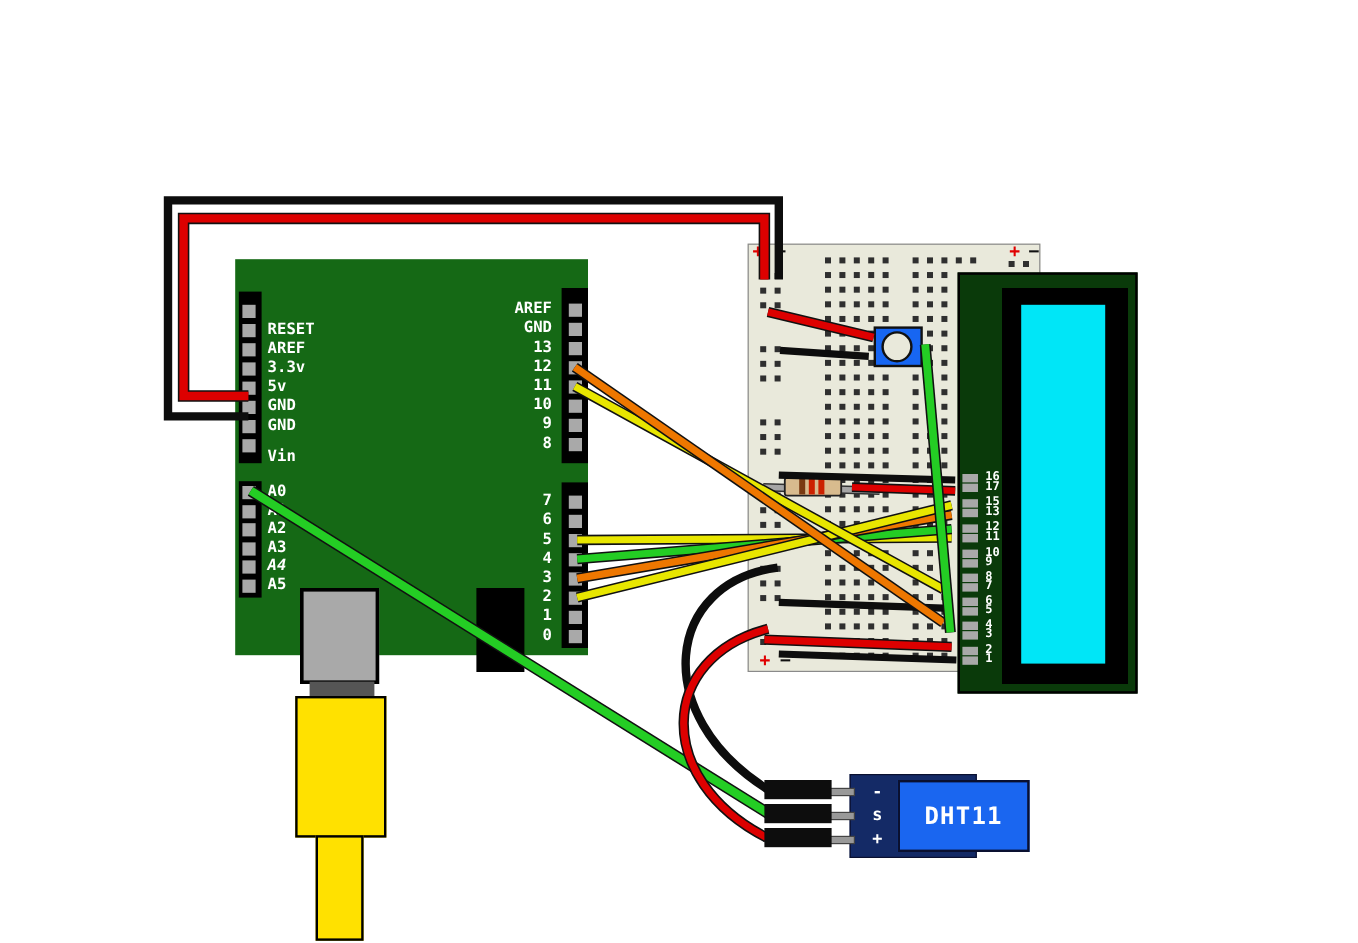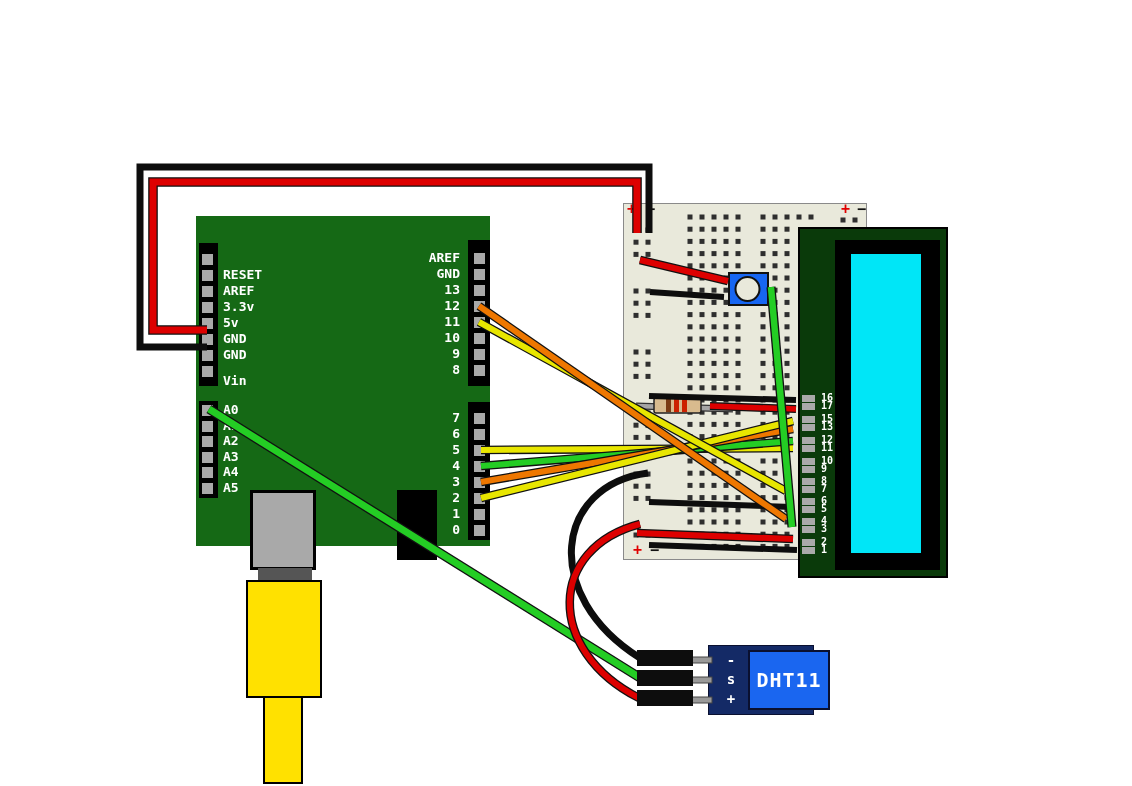--- a/index.html
+++ b/index.html
@@ -34,21 +34,21 @@
   .lcd-pcb{left:798px;top:227px;width:150px;height:351px;background:#0a3a0a;
            border:2px solid #000;box-sizing:border-box;}
   .lcd-bezel{left:835px;top:240px;width:105px;height:330px;background:#000;}
   .lcd-screen{left:851px;top:254px;width:70px;height:299px;background:#00e6f7;}
   .lcd-pinrow{display:flex;align-items:center;gap:6px;height:10px;}
   .lcd-pad{width:13px;height:7px;background:#a9a9a9;}
   .lcd-num{color:#fff;font-weight:bold;font-size:10px;line-height:10px;}
   
   .dht-pcb{left:708px;top:645px;width:106px;height:70px;background:#142a66;
            border:1px solid #0a1030;box-sizing:border-box;}
-  .dht-body{left:748px;top:650px;width:82px;height:60px;background:#1a66f0;
+  .dht-body{left:748px;top:650px;width:110px;height:60px;background:#1a66f0;
             border:2px solid #0a1030;box-sizing:border-box;
             display:flex;align-items:center;justify-content:center;}
   .dht-title{color:#fff;font-weight:bold;font-size:20px;letter-spacing:1px;}
   .dht-pinlabel{color:#fff;font-weight:bold;font-size:14px;line-height:14px;
                 width:16px;text-align:center;}
   svg.overlay{left:0;top:0;pointer-events:none;}
 </style>
 </head>
 <body>
 
@@ -155,21 +155,21 @@
       <div class="abs pinlabel" style="left:223px;top:373px;">Vin</div>
       <div class="abs pin" style="left:202px;top:404.5px;"></div>
       <div class="abs pinlabel" style="left:223px;top:402px;">A0</div>
       <div class="abs pin" style="left:202px;top:420.5px;"></div>
       <div class="abs pinlabel" style="left:223px;top:418px;">A1</div>
       <div class="abs pin" style="left:202px;top:435.5px;"></div>
       <div class="abs pinlabel" style="left:223px;top:433px;">A2</div>
       <div class="abs pin" style="left:202px;top:451.5px;"></div>
       <div class="abs pinlabel" style="left:223px;top:449px;">A3</div>
       <div class="abs pin" style="left:202px;top:466.5px;"></div>
-      <div class="abs pinlabel" style="left:223px;top:464px;">A4</div>
+      <div class="abs pinlabel" style="left:223px;top:464px;font-style:italic;">A4</div>
       <div class="abs pin" style="left:202px;top:482.5px;"></div>
       <div class="abs pinlabel" style="left:223px;top:480px;">A5</div>
       <div class="abs pin" style="left:474px;top:252.5px;"></div>
       <div class="abs pinlabel r-align" style="left:380px;top:250px;">AREF</div>
       <div class="abs pin" style="left:474px;top:268.5px;"></div>
       <div class="abs pinlabel r-align" style="left:380px;top:266px;">GND</div>
       <div class="abs pin" style="left:474px;top:284.5px;"></div>
       <div class="abs pinlabel r-align" style="left:380px;top:282px;">13</div>
       <div class="abs pin" style="left:474px;top:300.5px;"></div>
       <div class="abs pinlabel r-align" style="left:380px;top:298px;">12</div>

